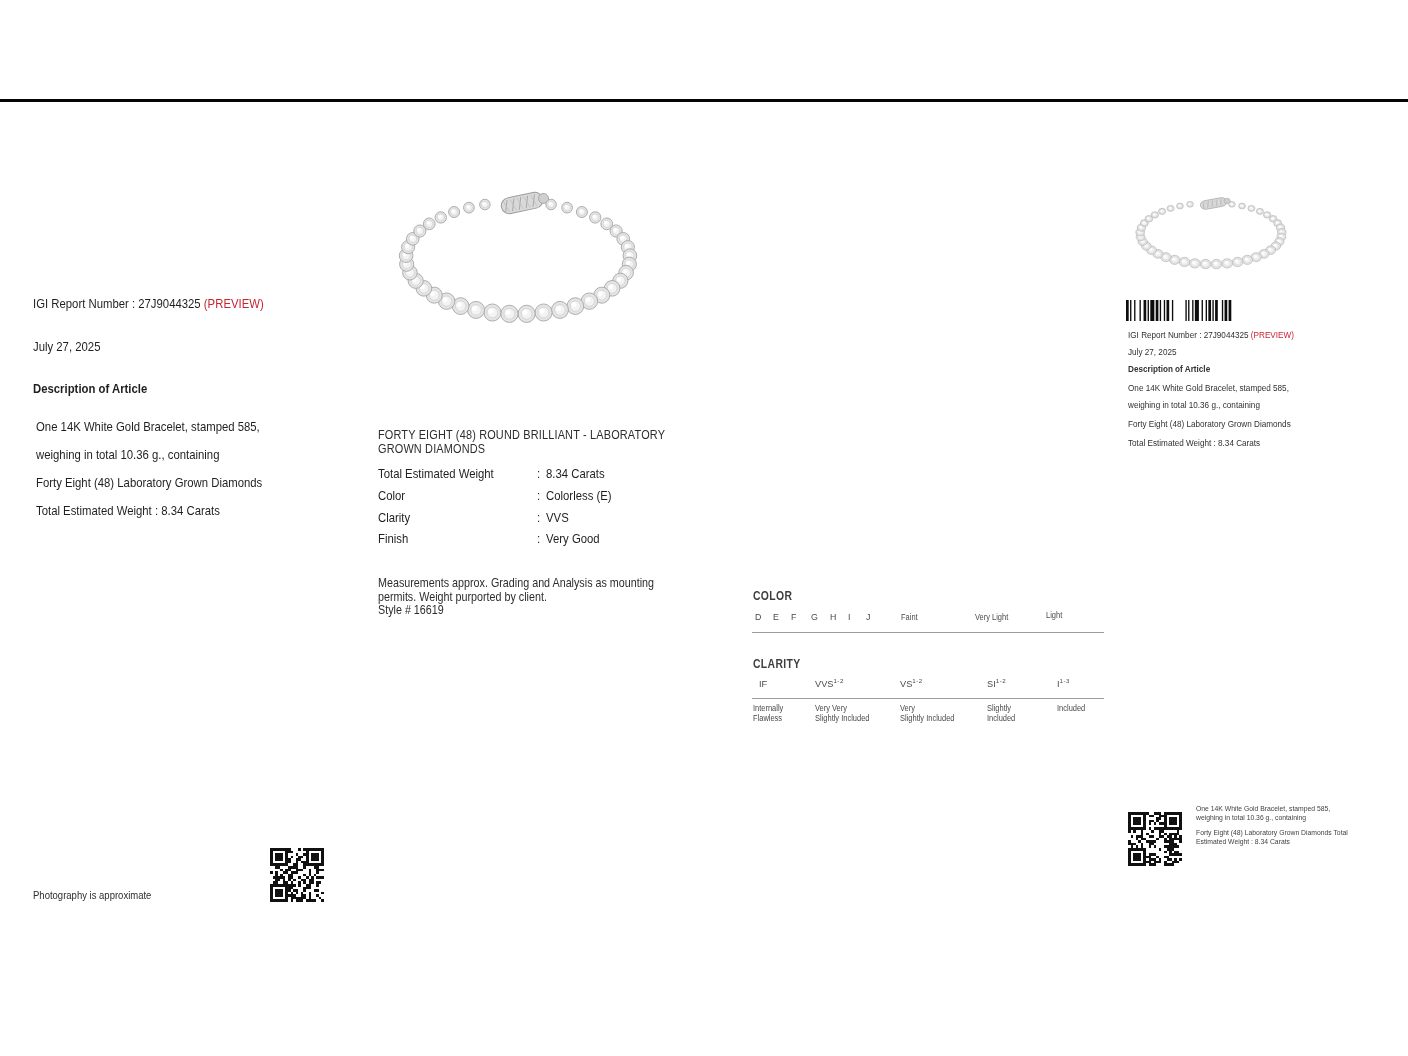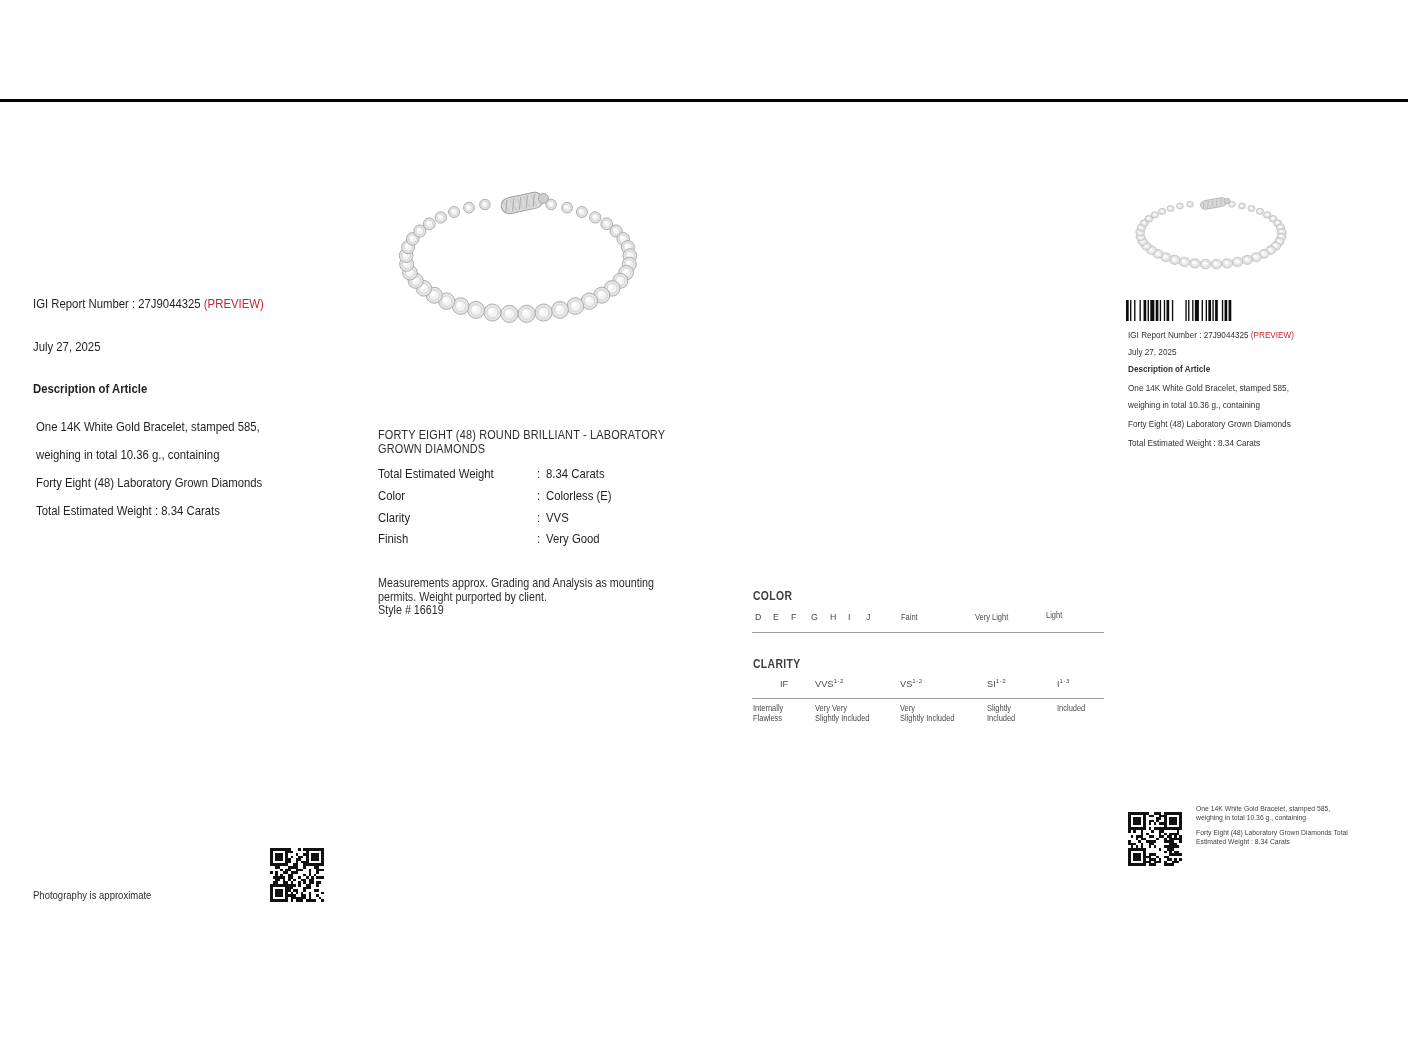--- a/index.html
+++ b/index.html
@@ -436,21 +436,21 @@
 <div class="abs t88" style="left:830px;top:613px;">H</div>
 <div class="abs t88" style="left:848px;top:613px;">I</div>
 <div class="abs t88" style="left:866px;top:613px;">J</div>
 <div class="abs t88 sx85" style="left:901px;top:613px;">Faint</div>
 <div class="abs t88 sx85" style="left:975px;top:613px;">Very Light</div>
 <div class="abs t88 sx85" style="left:1046px;top:611px;">Light</div>
 <div class="hrule" style="left:752px;top:632px;width:352px;"></div>
 
 <div class="abs sh sx" style="left:753px;top:658px;">CLARITY</div>
 
-<div class="abs code" style="left:780px;top:678px;"><span>IF</span><sup></sup></div>
+<div class="abs code" style="left:759px;top:678px;"><span>IF</span><sup></sup></div>
 <div class="abs code" style="left:815px;top:678px;"><span>VVS</span><sup>1-2</sup></div>
 <div class="abs code" style="left:900px;top:678px;"><span>VS</span><sup>1-2</sup></div>
 <div class="abs code" style="left:987px;top:678px;"><span>SI</span><sup>1-2</sup></div>
 <div class="abs code" style="left:1057px;top:678px;"><span>I</span><sup>1-3</sup></div>
 
 <div class="hrule" style="left:752px;top:698px;width:352px;"></div>
 
 <div class="abs t88 sx85" style="left:753px;top:704px;">Internally</div>
 <div class="abs t88 sx85" style="left:753px;top:714px;">Flawless</div>
 <div class="abs t88 sx85" style="left:815px;top:704px;">Very Very</div>

